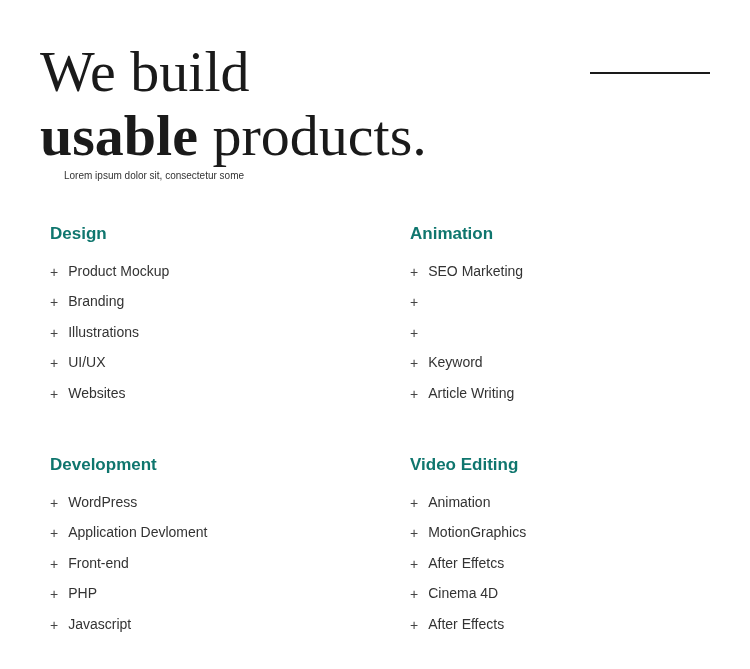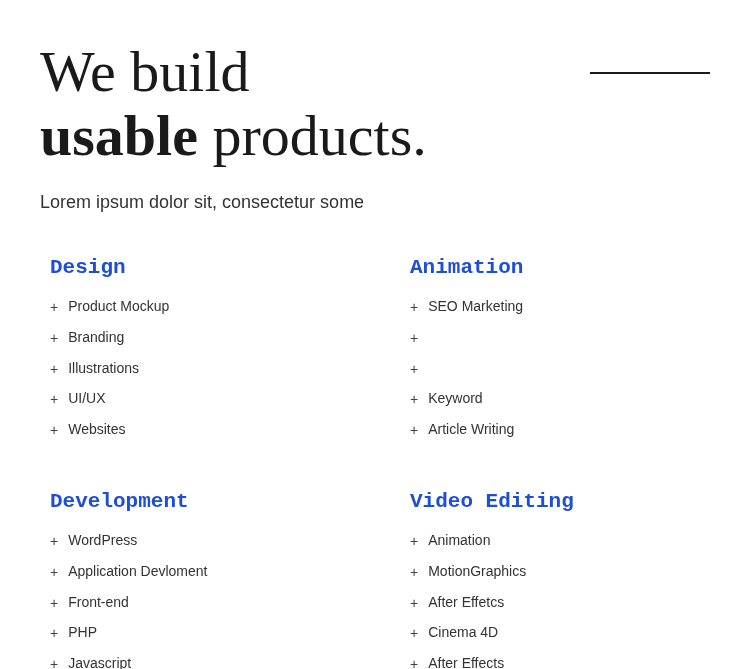--- a/index.html
+++ b/index.html
@@ -24,62 +24,62 @@
     .hero-section {
       position: relative;
       margin-bottom: 40px;
     }
 
     .hero-title {
       font-size: 58px;
       font-weight: 400;
       line-height: 1.1;
       font-family: Georgia, 'Times New Roman', serif;
-      margin-bottom: 20px;
     }
 
     .hero-title strong {
       font-weight: 700;
     }
 
     .hero-line {
       position: absolute;
       top: 32px;
       right: 0;
       width: 120px;
       height: 2px;
       background: #1a1a1a;
     }
 
     .hero-description {
-      font-size: 18px;
+      font-size: 10px;
       font-family: Arial, sans-serif;
       font-weight: 400;
       color: #333;
       line-height: 1.6;
       margin-bottom: 40px;
+      margin-left: 24px;
     }
 
     .services-grid {
       display: grid;
       grid-template-columns: 1fr 1fr;
       gap: 40px 60px;
       padding-left: 10px;
     }
 
     .service-column {
       
     }
 
     .service-category-title {
-      font-size: 21px;
+      font-size: 17px;
       font-weight: 700;
-      font-family: Liberation Mono, monospace;
+      font-family: Liberation Sans, sans-serif;
       margin-bottom: 18px;
-      color: #1d4ed8;
+      color: #0f766e;
     }
 
     .service-list {
       list-style: none;
     }
 
     .service-list li {
       display: flex;
       align-items: flex-start;
       font-size: 14px;

